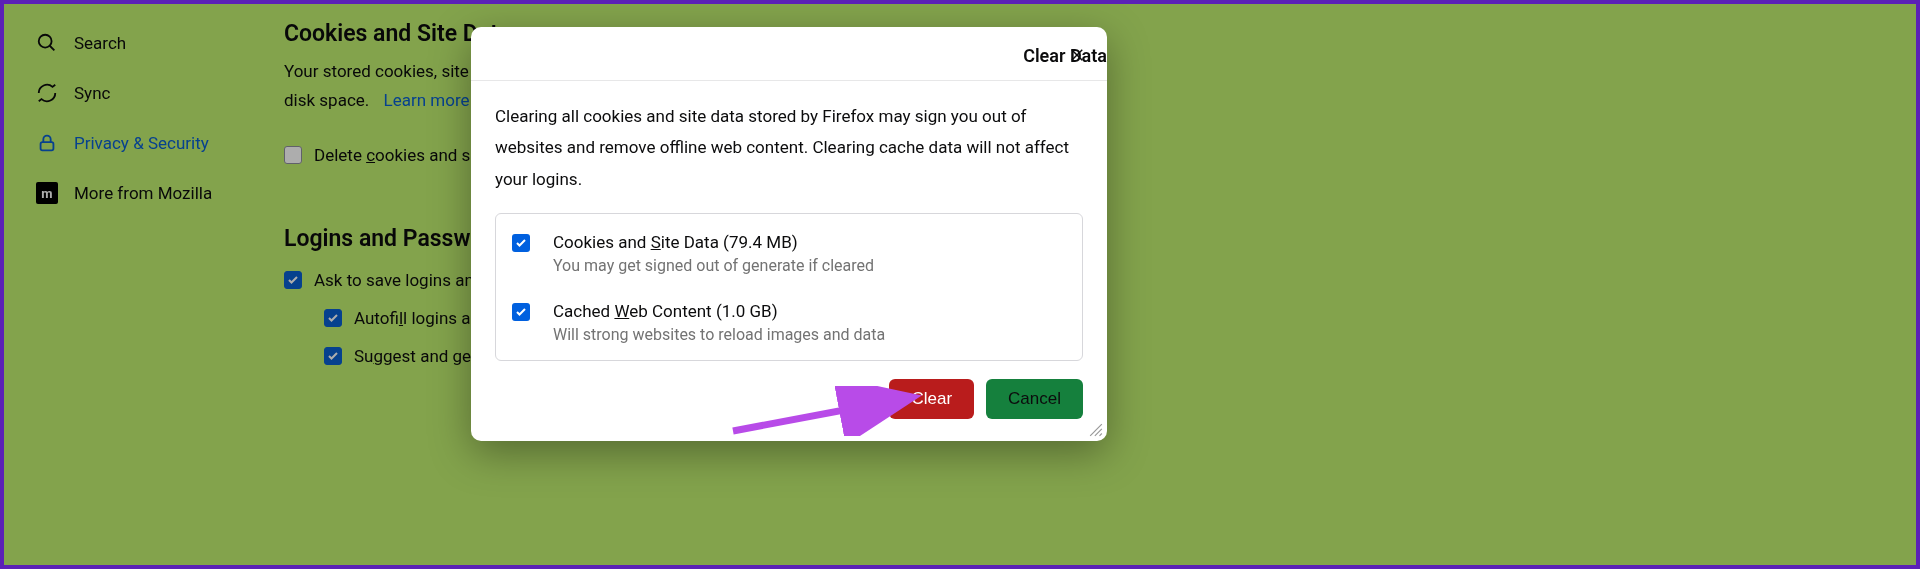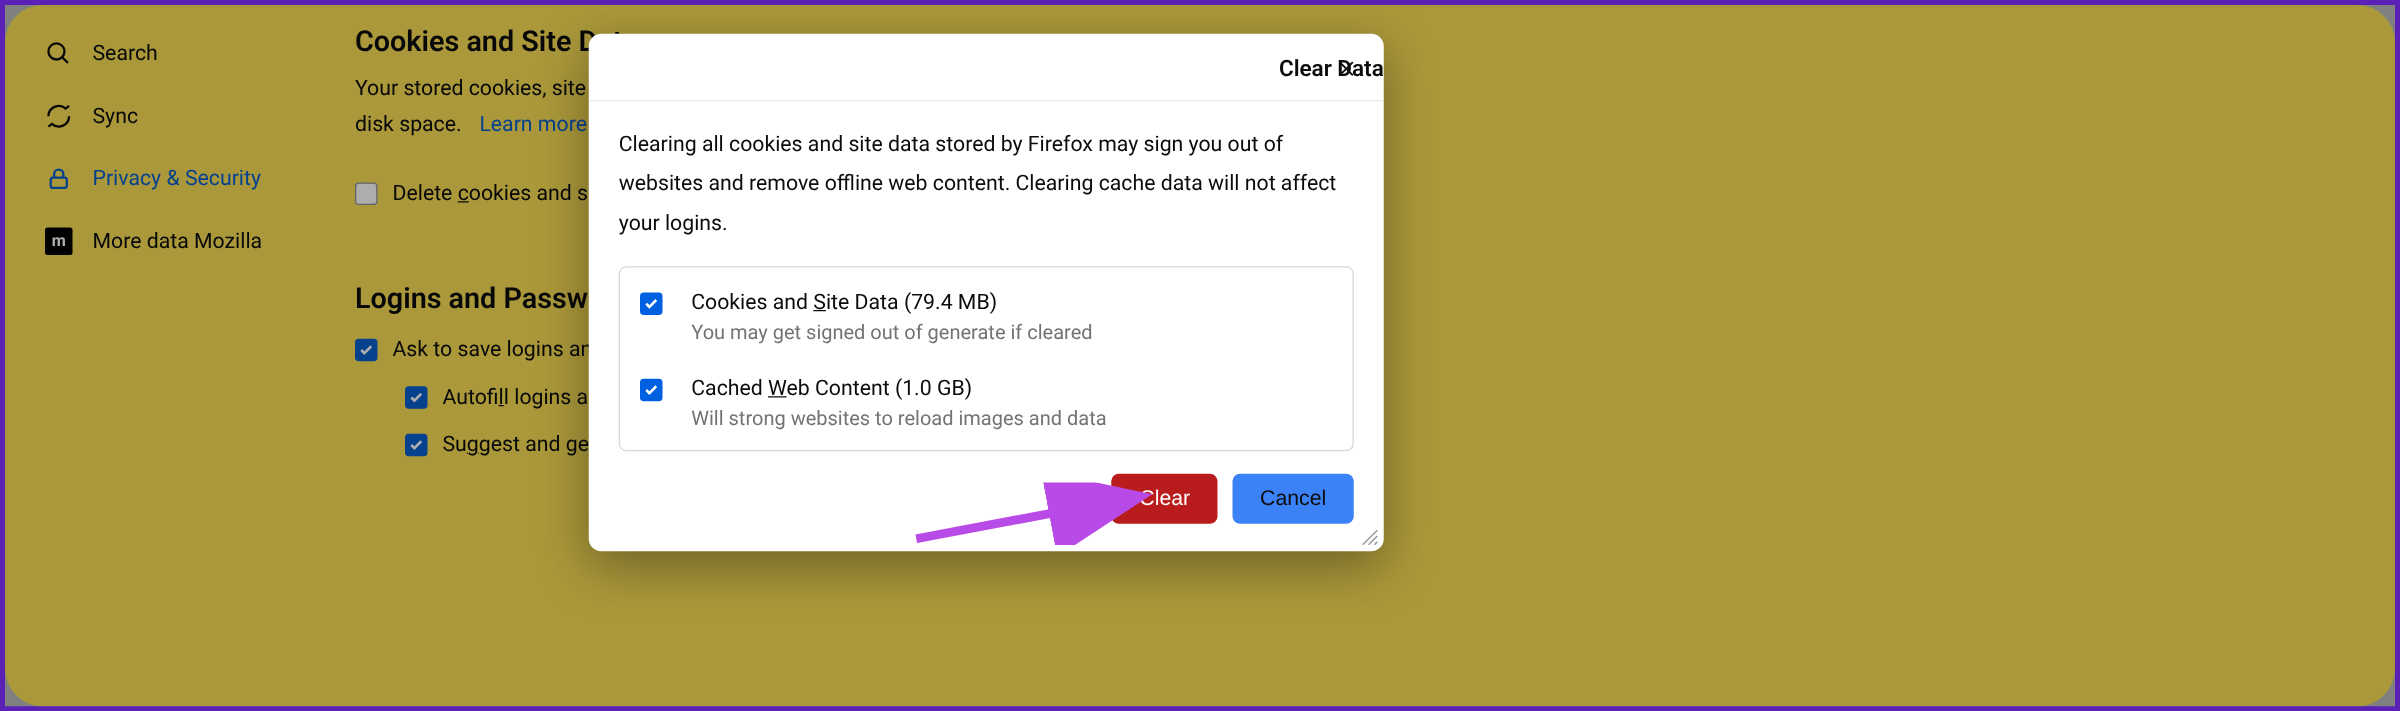--- a/index.html
+++ b/index.html
@@ -8,23 +8,22 @@
   background: #808080;
   width: 1920px;
   height: 569px;
   border: 4px solid #5b21b6;
   overflow: hidden;
   position: relative;
 }
 .backdrop {
   position: absolute;
   inset: 0;
-  background: #fde047;
+  background: #bef264;
   filter: brightness(0.68) saturate(0.9);
-  border-radius: 30px;
 }
 .page {
   display: flex;
   padding-top: 0;
 }
 .sidebar {
   width: 260px;
   padding: 0 24px;
   flex-shrink: 0;
 }
@@ -139,21 +138,21 @@
 }
 .btn {
   padding: 10px 22px;
   font-size: 17px;
   border-radius: 6px;
   border: none;
   cursor: pointer;
   font-weight: 500;
 }
 .btn-primary { background: #b91c1c; color: #fff; }
-.btn-secondary { background: #3b82f6; color: #0c0c0d; }
+.btn-secondary { background: #15803d; color: #0c0c0d; }
 .resize-grip {
   position: absolute;
   right: 4px; bottom: 4px;
   width: 14px; height: 14px;
   color: #989898;
 }
 .arrow {
   position: absolute;
   left: 720px;
   top: 378px;
@@ -198,21 +197,21 @@
         <span class="side-icon">
           <svg viewBox="0 0 24 24" fill="none" stroke="currentColor" stroke-width="2">
               <rect x="5" y="11" width="14" height="9" rx="2"></rect>
               <path d="M8 11V8a4 4 0 0 1 8 0v3"></path>
             </svg>
         </span>
         <span>Privacy &amp; Security</span>
       </div>
       <div class="side-item">
         <span class="side-icon" style="background:#000;color:#fff;font-weight:700;font-size:13px;border-radius:2px">m</span>
-        <span>More data Mozilla</span>
+        <span>More from Mozilla</span>
       </div>
     </div>
 
     <div class="content">
       <div class="section-title first">Cookies and Site Data</div>
       <div class="desc">
         <span>Your stored cookies, site data, and cache are currently using</span><br>
         <span>disk space.</span>
         <span class="learn-link">Learn more</span>
       </div>

